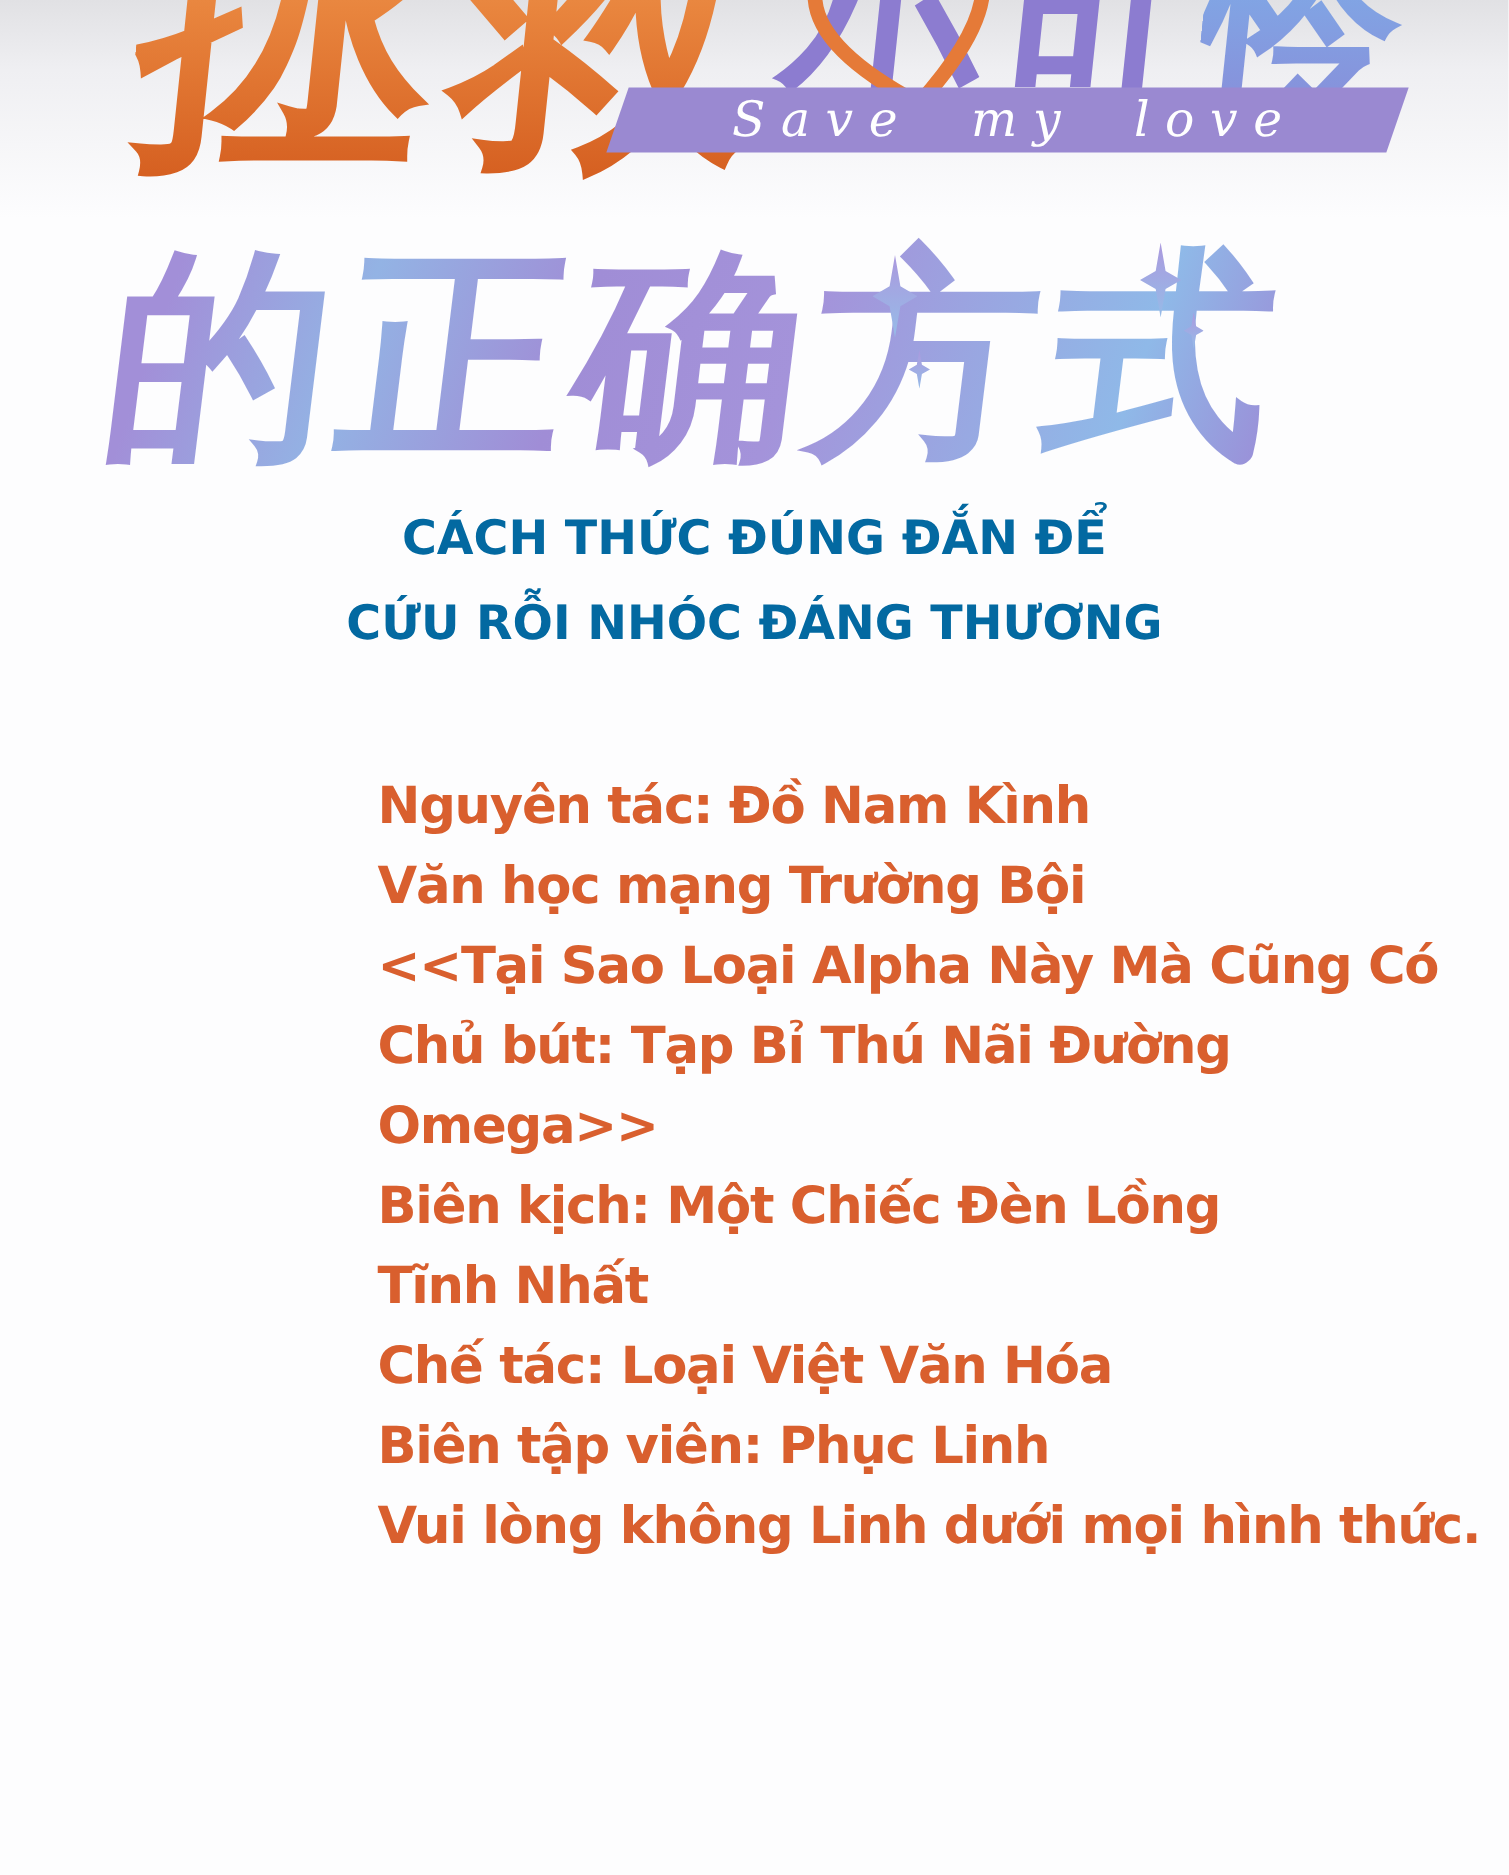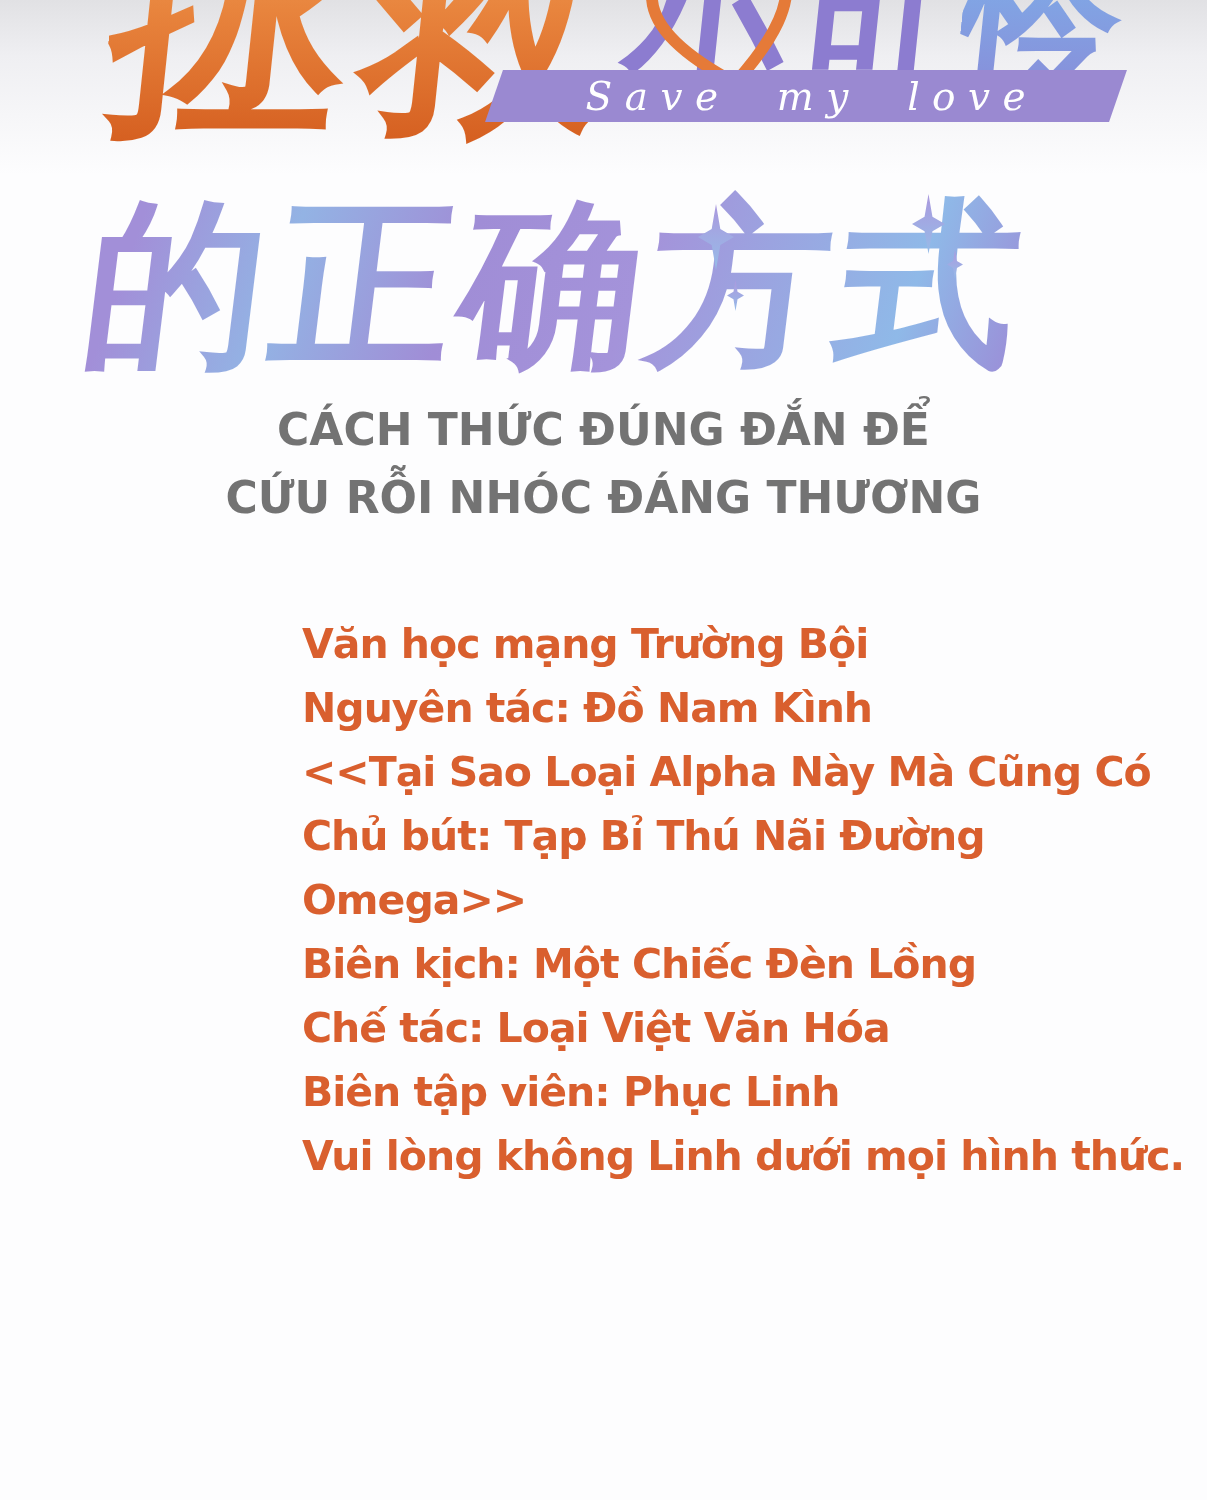--- a/index.html
+++ b/index.html
@@ -65,21 +65,21 @@
     clip-path:polygon(50% 0%, 62% 38%, 100% 50%, 62% 62%, 50% 100%, 38% 62%, 0% 50%, 38% 38%);
     background:linear-gradient(180deg, #ab99de 0%, #96bce8 100%);
   }
   .sp1 { left:698px; top:204px; width:36px; height:66px; }
   .sp2 { left:727px; top:280px; width:17px; height:31px; }
   .sp3 { left:912px; top:194px; width:33px; height:60px; }
   .sp4 { left:947px; top:250px; width:16px; height:29px; }
   
   .subtitle {
     position:absolute; top:396px; left:0; width:1207px; text-align:center;
-    color:#737373; font-weight:bold; font-size:44px; line-height:68px;
+    color:#0369a1; font-weight:bold; font-size:38px; line-height:68px;
     font-family:"DejaVu Sans", sans-serif; letter-spacing:0;
   }
   
   .credits {
     position:absolute; top:612px; left:302px; width:860px;
     color:#d95f2e; font-weight:bold; font-size:41px; line-height:64px;
     letter-spacing:-1px; font-family:"DejaVu Sans", sans-serif;
     white-space:nowrap;
   }
 </style>
@@ -109,24 +109,25 @@
   <div class="sparkle sp2"></div>
   <div class="sparkle sp3"></div>
   <div class="sparkle sp4"></div>
 
   <div class="subtitle">
     <div>CÁCH THỨC ĐÚNG ĐẮN ĐỂ</div>
     <div>CỨU RỖI NHÓC ĐÁNG THƯƠNG</div>
   </div>
 
   <div class="credits">
+    <div>Nguyên tác: Đồ Nam Kình</div>
     <div>Văn học mạng Trường Bội</div>
-    <div>Nguyên tác: Đồ Nam Kình</div>
     <div>&lt;&lt;Tại Sao Loại Alpha Này Mà Cũng Có</div>
     <div>Chủ bút: Tạp Bỉ Thú Nãi Đường</div>
     <div>Omega&gt;&gt;</div>
     <div>Biên kịch: Một Chiếc Đèn Lồng</div>
+    <div>Tĩnh Nhất</div>
     <div>Chế tác: Loại Việt Văn Hóa</div>
     <div>Biên tập viên: Phục Linh</div>
     <div>Vui lòng không Linh dưới mọi hình thức.</div>
   </div>
 
 </div>
 
 </body></html>

